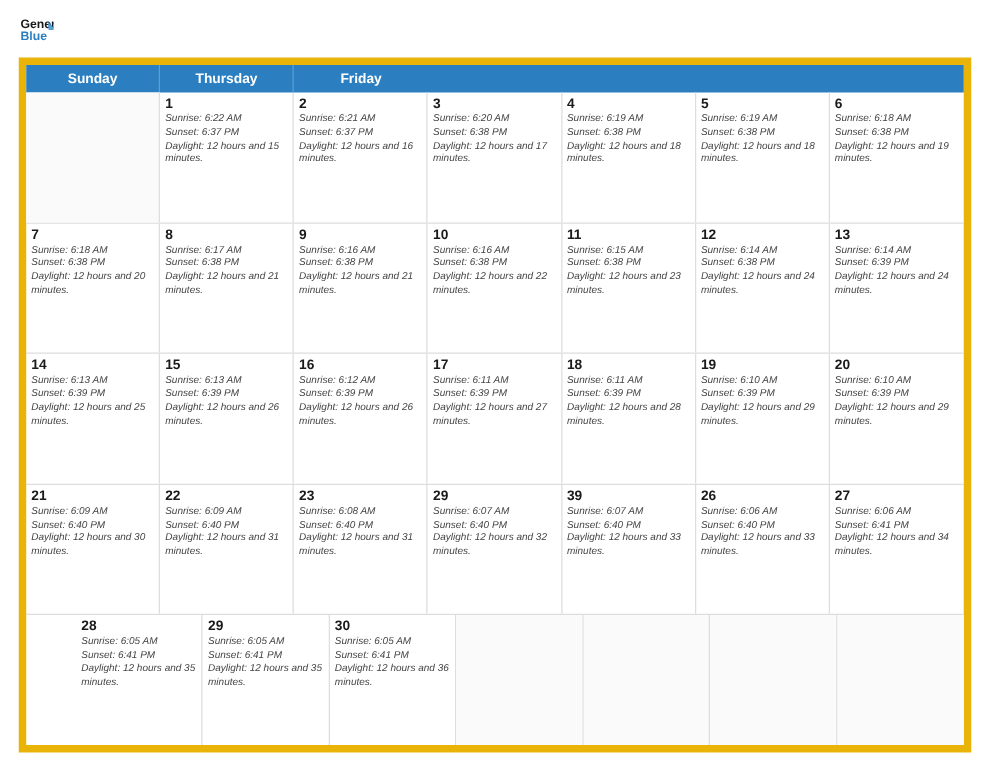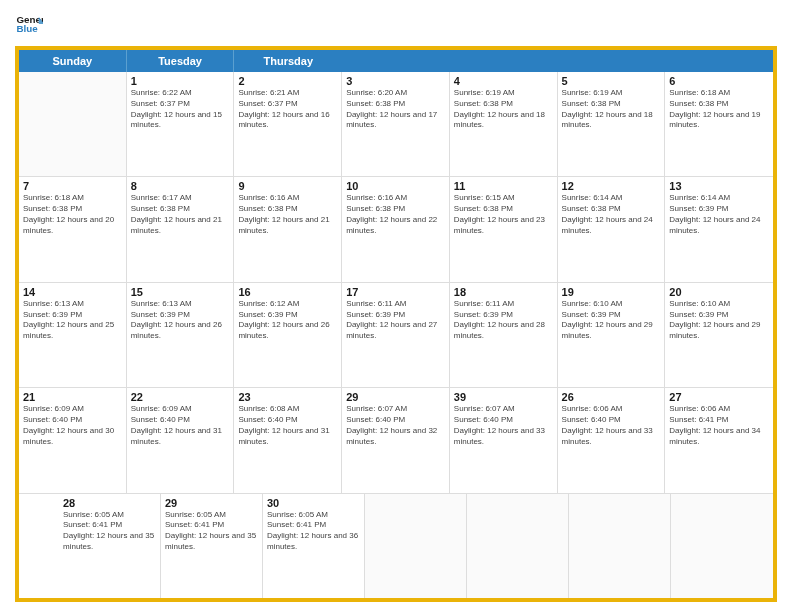--- a/index.html
+++ b/index.html
@@ -41,21 +41,21 @@
       color: #1a1a1a;
     }
     .subtitle {
       font-size: 13px;
       color: #555;
     }
     .calendar {
       flex: 1;
       display: flex;
       flex-direction: column;
-      border: 4px solid #eab308;
+      border: 6px solid #eab308;
     }
     .cal-header {
       display: grid;
       grid-template-columns: repeat(7, 1fr);
       background: #2b7fc1;
     }
     .cal-header-cell {
       color: #fff;
       font-size: 11px;
       font-weight: bold;
@@ -90,20 +90,21 @@
       font-size: 11px;
       font-weight: bold;
       color: #1a1a1a;
       display: block;
       margin-bottom: 1px;
     }
     .cell-text {
       font-size: 8px;
       color: #444;
       line-height: 1.35;
+      font-style: italic;
     }
   </style>
 </head>
 <body>
 
 <div class="page">
   <div class="header">
     <div class="logo">
       <svg class="logo-icon" viewBox="0 0 40 40">
         <text x="2" y="18" font-size="14" font-weight="bold" fill="#1a1a1a">General</text>
@@ -114,22 +115,22 @@
     </div>
     <div class="title-block">
       <div class="main-title"></div>
       <div class="subtitle"></div>
     </div>
   </div>
 
   <div class="calendar">
     <div class="cal-header" id="cal-header">
         <div class="cal-header-cell">Sunday</div>
-        <div class="cal-header-cell">Tuesday</div>
         <div class="cal-header-cell">Thursday</div>
+        <div class="cal-header-cell">Friday</div>
       </div>
     <div class="cal-body" id="cal-body">
         <div class="cal-row">
           <div class="cal-cell empty"></div>
           <div class="cal-cell">
             <span class="day-num">1</span>
             <div class="cell-text">Sunrise: 6:22 AM<br>Sunset: 6:37 PM<br>Daylight: 12 hours and 15 minutes.</div>
           </div>
           <div class="cal-cell">
             <span class="day-num">2</span>

